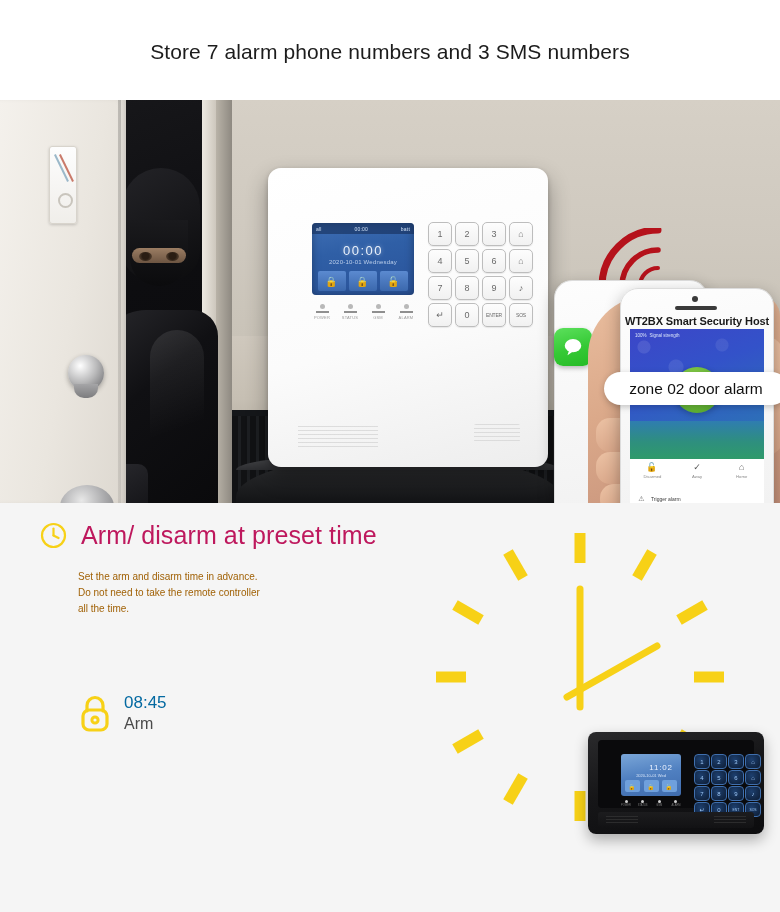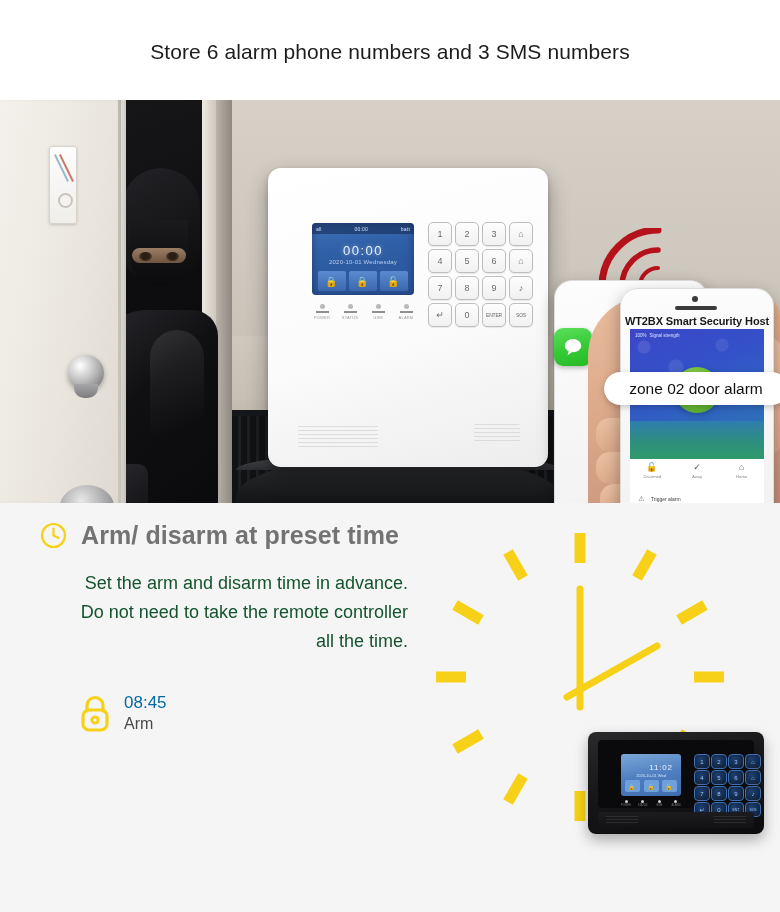--- a/index.html
+++ b/index.html
@@ -341,24 +341,24 @@
     z-index:8;
   }
 
   
   .lower{
     position:relative;width:780px;height:409px;background:#f5f5f5;
   }
   .sec-head{
     position:absolute;left:40px;top:18px;display:flex;align-items:center;gap:14px;
   }
-  .sec-title{font-size:25px;color:#737373;font-weight:700;letter-spacing:.1px;}
+  .sec-title{font-size:25px;color:#be185d;font-weight:400;letter-spacing:.1px;}
   .sec-body{
     position:absolute;left:78px;top:66px;width:330px;
-    font-size:18px;color:#14532d;line-height:1.62;text-align:right;
+    font-size:10px;color:#a16207;line-height:1.62;
   }
   .times{
     position:absolute;left:78px;top:190px;display:flex;gap:140px;
   }
   .time-item{display:flex;align-items:center;gap:12px;}
   .time-txt .t{font-size:17px;color:#0369a1;line-height:1.22;}
   .time-txt .l{font-size:16px;color:#4a4a4a;line-height:1.22;}
   .clock-svg{position:absolute;left:420px;top:18px;}
   
   .bhost{
@@ -413,21 +413,21 @@
   .bh-grill{
     position:absolute;top:4px;width:32px;height:8px;
     background:repeating-linear-gradient(180deg,#333 0,#333 1px,transparent 1px,transparent 3px);
     opacity:.75;
   }
 </style>
 </head>
 <body>
 
 <div class="header">
-  <div class="header-title">Store 6 alarm phone numbers and 3 SMS numbers</div>
+  <div class="header-title">Store 7 alarm phone numbers and 3 SMS numbers</div>
 </div>
 
 <div class="photo">
 
   <div class="wall-upper"></div>
   <div class="room-wall" style="top:236px;height:167px;"></div>
   <div class="wainscot-top"></div>
   <div class="wainscot"></div>
   <div class="table"></div>
   <div class="table-edge"></div>

